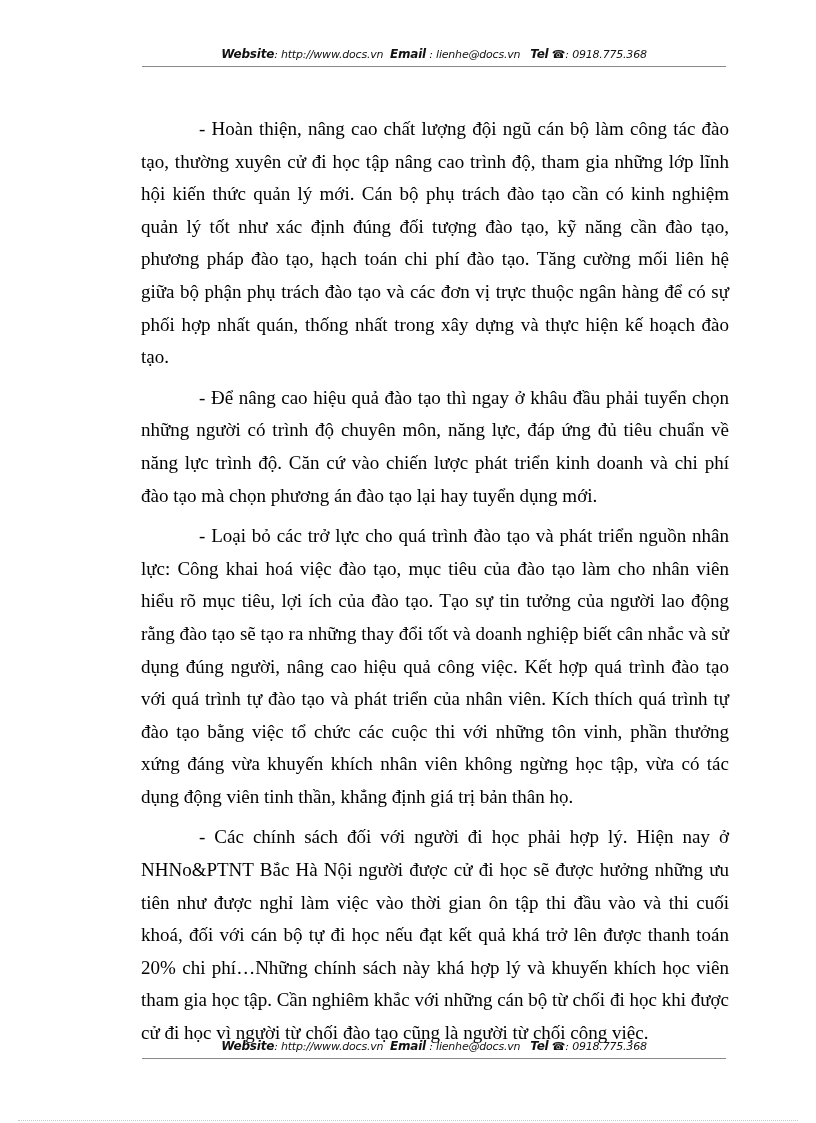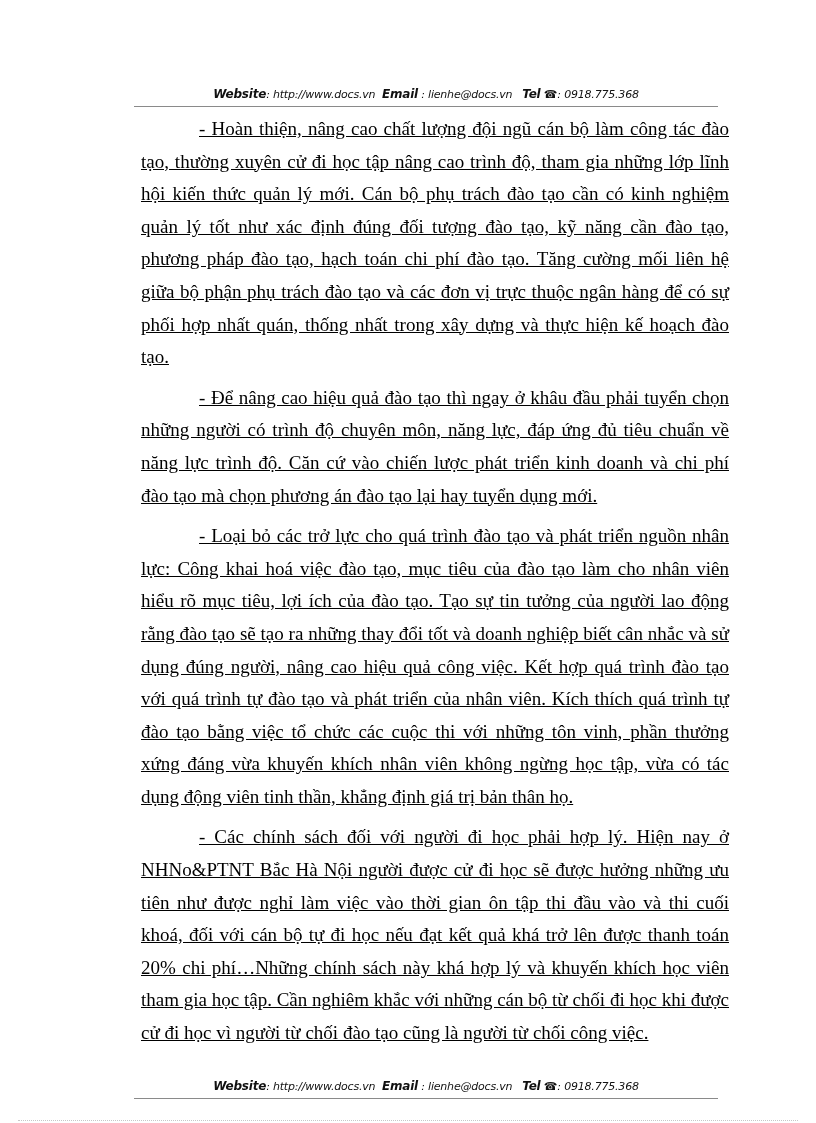--- a/index.html
+++ b/index.html
@@ -1,32 +1,32 @@
 <!DOCTYPE html>
 <html><head>
 <meta charset="utf-8">
 <style>
   html, body { margin: 0; padding: 0; background: #ffffff; }
   body { width: 816px; height: 1123px; position: relative; overflow: hidden; }
   .hf {
-    position: absolute; left: 134px; width: 584px;
+    position: absolute; left: 142px; width: 584px;
     font-family: "DejaVu Sans", sans-serif; font-size: 11px; font-style: italic;
-    color: #111; text-align: center; letter-spacing: -0.2px; margin-top: 40px;
+    color: #111; text-align: center; letter-spacing: -0.2px;
   }
   .hf .lbl { font-weight: bold; font-size: 12px; }
   .hf .rule { position: absolute; left: 0; right: 0; height: 0; border-top: 1px solid #8a8a8a; }
   #header { top: 47px; height: 20px; }
   #header .rule { top: 19px; }
   #footer { top: 1039px; height: 20px; }
   #footer .rule { top: 19px; }
   .phone { font-style: normal; font-weight: bold; font-size: 11px; }
   #body-text {
     position: absolute; left: 141px; top: 113px; width: 588px;
     font-family: "Liberation Serif", serif; font-size: 19px; line-height: 32.6px;
-    color: #000; text-align: justify; text-decoration: underline;
+    color: #000; text-align: justify;
   }
   #body-text p { margin: 0 0 8px 0; text-indent: 58px; }
   .page-edge {
     position: absolute; left: 18px; right: 18px; top: 1120px; height: 0;
     border-top: 1px dotted #c8c8c8;
   }
 </style>
 </head>
 <body>
 

